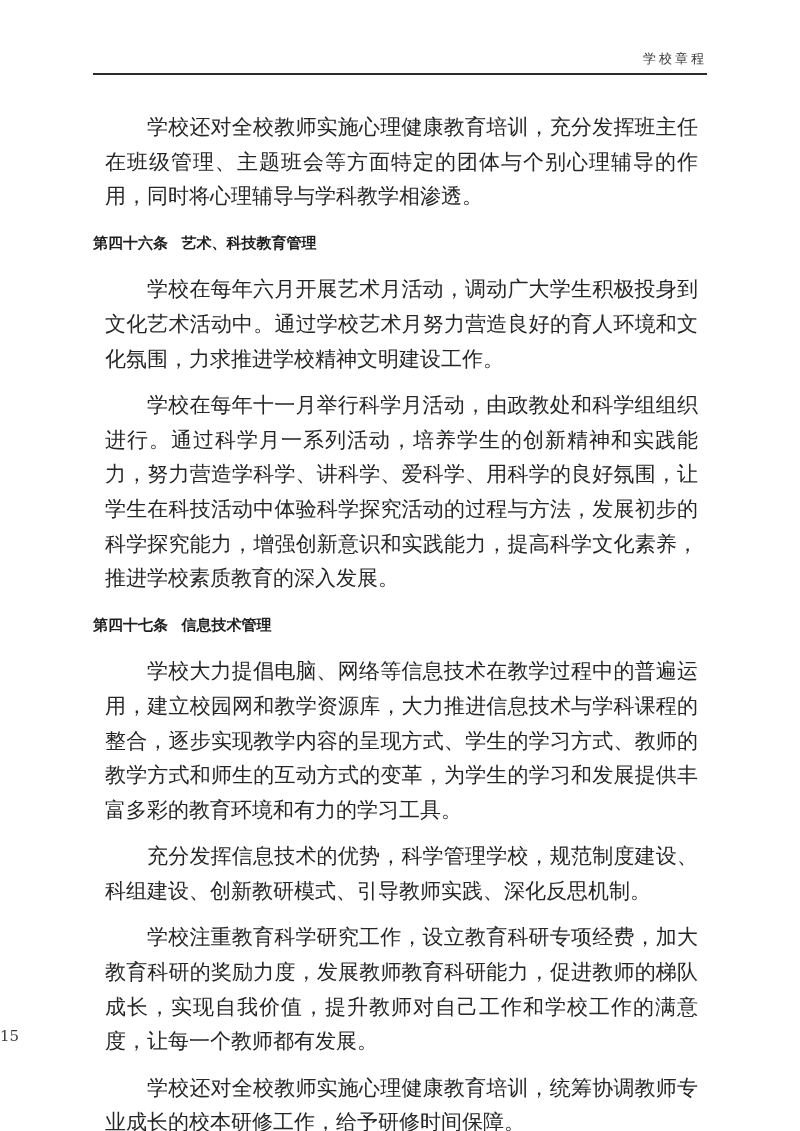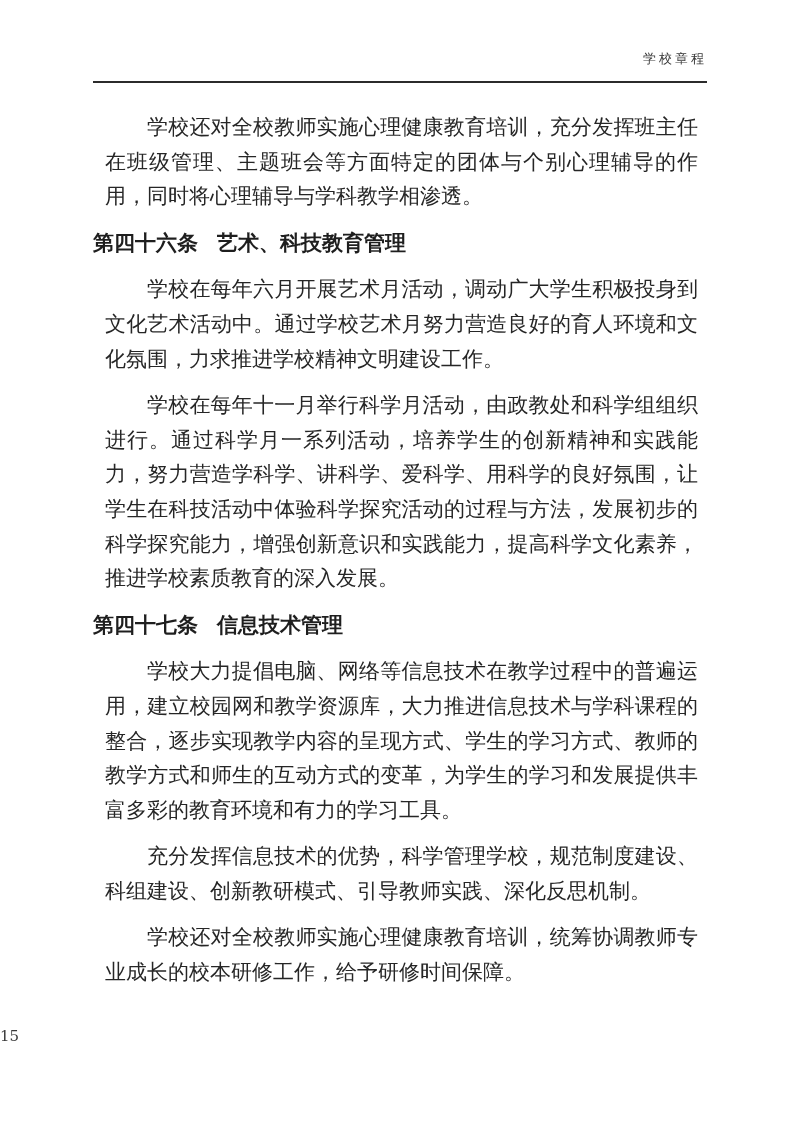--- a/index.html
+++ b/index.html
@@ -16,21 +16,21 @@
     font-family: "DejaVu Serif", "Liberation Serif", serif;
     color: #262626;
     overflow: hidden;
   }
   .header {
     position: absolute;
     top: 48px;
     left: 93px;
     width: 614px;
     border-bottom: 2px solid #2b2b2b;
-    padding-bottom: 13px;
+    padding-bottom: 5px;
     text-align: right;
   }
   .header-title {
     font-size: 13px;
     letter-spacing: 3px;
     color: #3a3a3a;
   }
   .content {
     position: absolute;
     top: 98px;
@@ -42,21 +42,21 @@
     text-justify: inter-ideograph;
   }
   .para {
     margin: 12px;
     text-indent: 2em;
   }
   .heading {
     margin: 0;
     font-family: "DejaVu Sans", "Liberation Sans", sans-serif;
     font-weight: bold;
-    font-size: 21px;
+    font-size: 15px;
     line-height: 34.6px;
     color: #1e1e1e;
     text-align: left;
   }
   .heading .article-number {
     margin-right: 0.9em;
   }
   .footer {
     position: absolute;
     top: 1026px;
@@ -87,20 +87,21 @@
 
     <p class="para">学校在每年十一月举行科学月活动，由政教处和科学组组织进行。通过科学月一系列活动，培养学生的创新精神和实践能力，努力营造学科学、讲科学、爱科学、用科学的良好氛围，让学生在科技活动中体验科学探究活动的过程与方法，发展初步的科学探究能力，增强创新意识和实践能力，提高科学文化素养，推进学校素质教育的深入发展。</p>
 
     <h2 class="heading"><span class="article-number">第四十七条</span><span class="article-title">信息技术管理</span></h2>
 
     <p class="para">学校大力提倡电脑、网络等信息技术在教学过程中的普遍运用，建立校园网和教学资源库，大力推进信息技术与学科课程的整合，逐步实现教学内容的呈现方式、学生的学习方式、教师的教学方式和师生的互动方式的变革，为学生的学习和发展提供丰富多彩的教育环境和有力的学习工具。</p>
 
     <p class="para">充分发挥信息技术的优势，科学管理学校，规范制度建设、科组建设、创新教研模式、引导教师实践、深化反思机制。</p>
 
 
+    <p class="para">学校注重教育科学研究工作，设立教育科研专项经费，加大教育科研的奖励力度，发展教师教育科研能力，促进教师的梯队成长，实现自我价值，提升教师对自己工作和学校工作的满意度，让每一个教师都有发展。</p>
 
     <p class="para">学校还对全校教师实施心理健康教育培训，统筹协调教师专业成长的校本研修工作，给予研修时间保障。</p>
 
   </div>
 
   <div class="footer">
     <span class="page-number">15</span>
   </div>
 
 </div>

